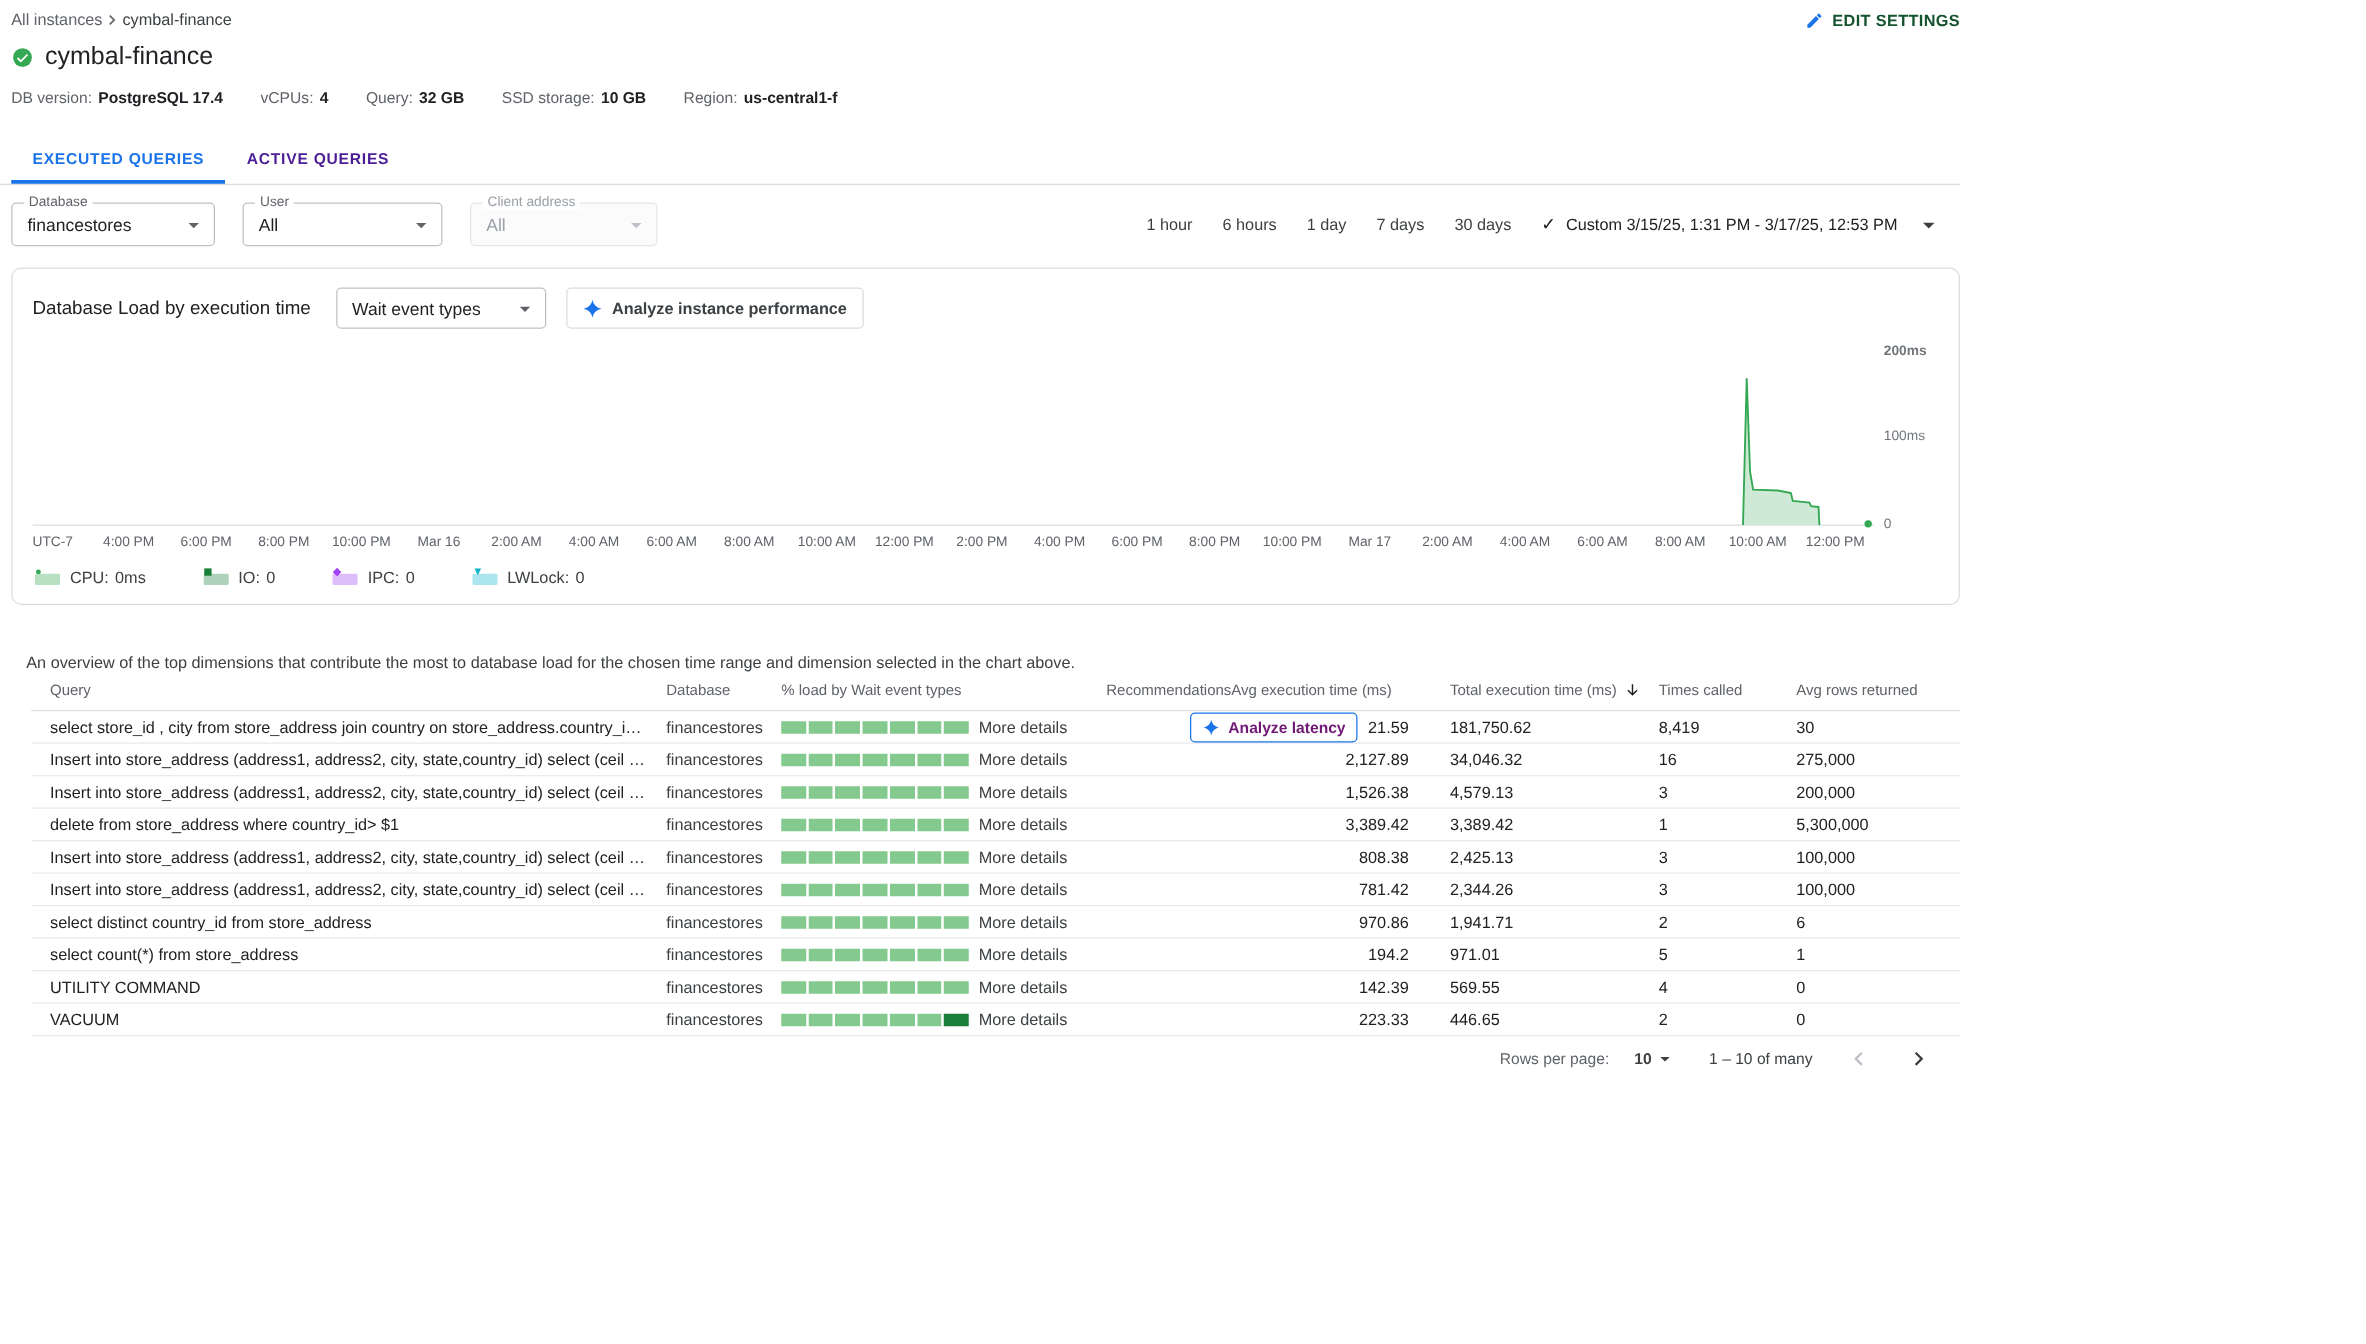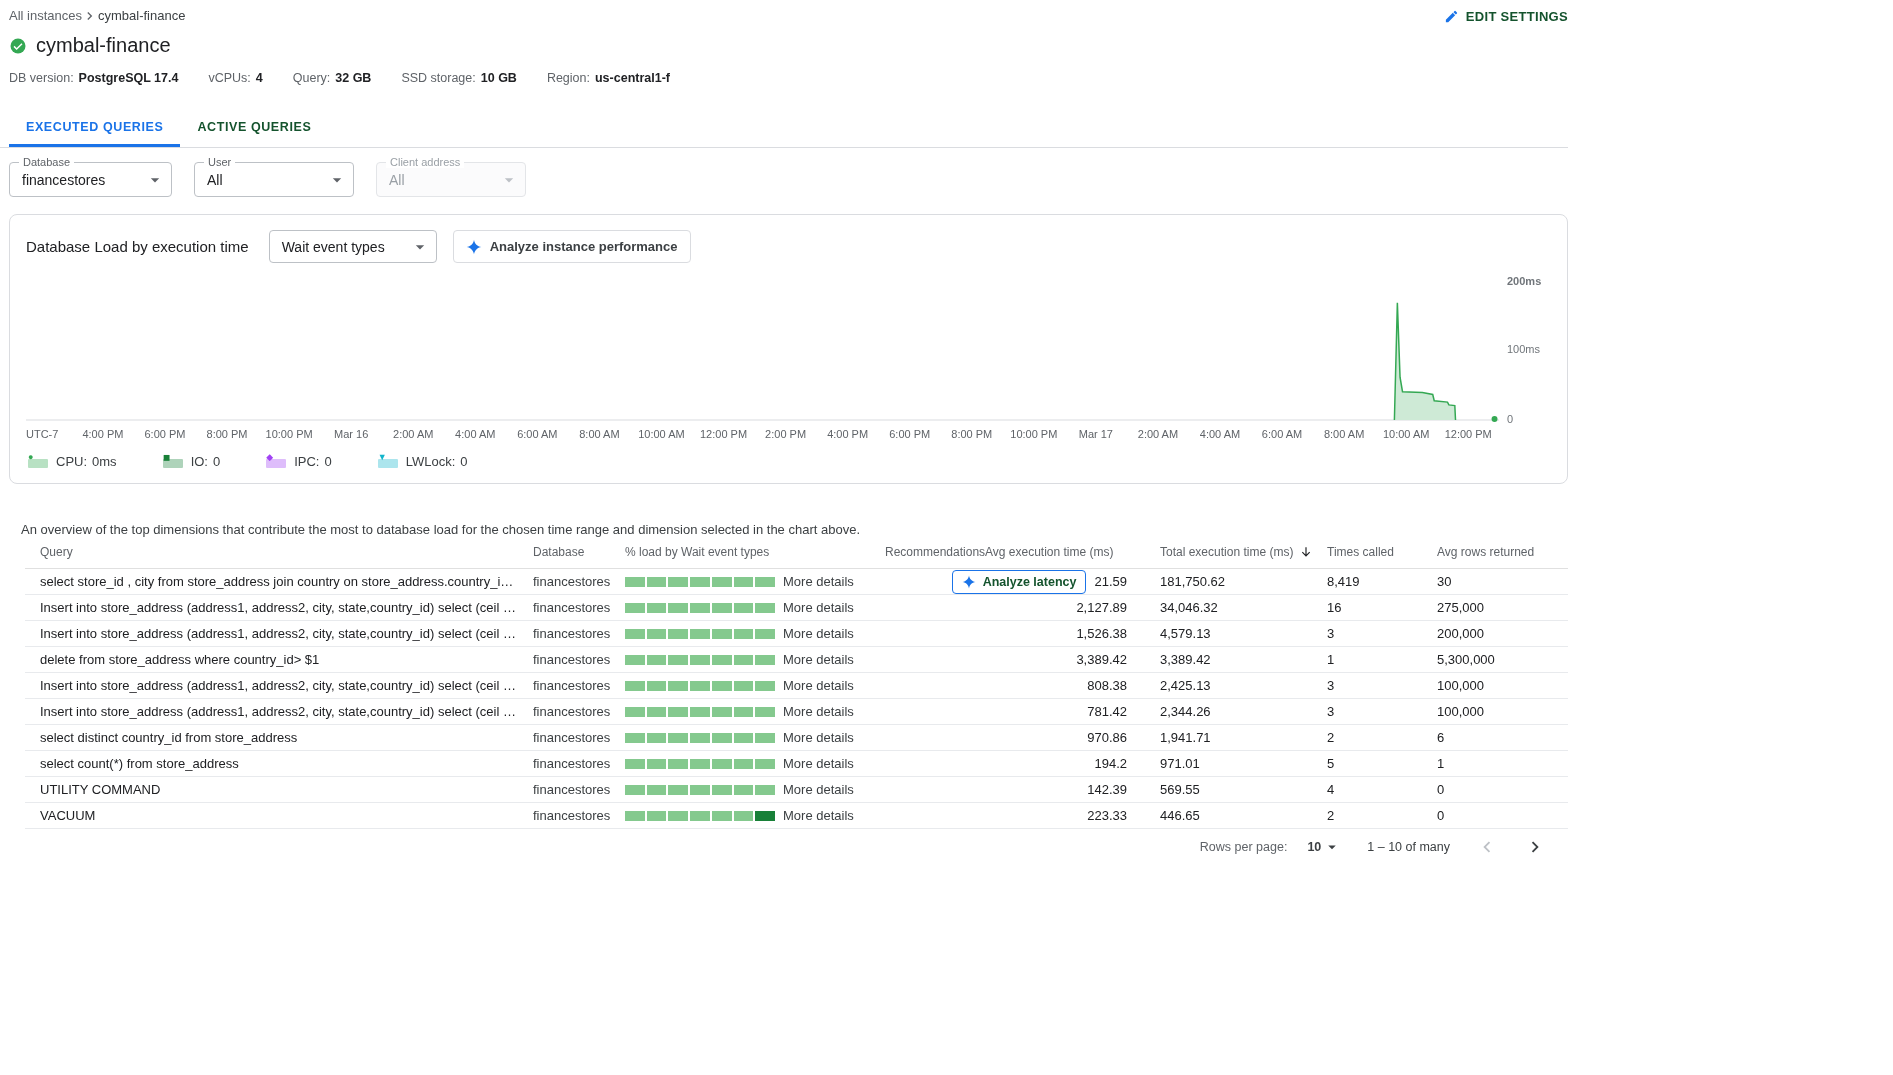--- a/index.html
+++ b/index.html
@@ -27,21 +27,21 @@
   
   .meta-row { display: flex; gap: 30px; margin: 14px 0 0 9px; font-size: 12.5px; }
   .meta-item { display: flex; gap: 5px; }
   .meta-label { color: #5f6368; }
   .meta-value { color: #202124; font-weight: 700; }
 
   
   .main-tabs, .dim-tabs { display: flex; border-bottom: 1px solid #dadce0; margin-top: 22px; padding-left: 9px; }
   .main-tab, .dim-tab {
     padding: 0 17px; height: 40px; display: flex; align-items: center;
-    font-size: 12.5px; font-weight: 700; letter-spacing: .6px; color: #14532d; cursor: pointer;
+    font-size: 12.5px; font-weight: 700; letter-spacing: .6px; color: #4c1d95; cursor: pointer;
   }
   .main-tab.active, .dim-tab.active { color: #1a73e8; box-shadow: inset 0 -3px 0 #1a73e8; }
 
   
   .filter-row { display: flex; align-items: center; gap: 22px; margin: 14px 14px 0 9px; }
   .select-field {
     position: relative; height: 35px; border: 1px solid #bdc1c6; border-radius: 4px;
     display: flex; align-items: center; padding: 0 6px 0 12px; font-size: 14px; cursor: pointer; background: #fff;
   }
   .field-label { position: absolute; top: -7px; left: 9px; background: #fff; padding: 0 4px; font-size: 11px; color: #5f6368; }
@@ -110,21 +110,21 @@
   .td-query { padding-left: 15px; padding-right: 14px; white-space: nowrap; overflow: hidden; text-overflow: ellipsis; cursor: pointer; }
   .td-db { color: #3c4043; }
   .td-load { display: flex; align-items: center; gap: 8px; }
   .load-bar { display: flex; gap: 2px; width: 150px; height: 10px; }
   .load-bar span { flex: 1; }
   .more-details { color: #3c4043; cursor: pointer; white-space: nowrap; }
   .td-avg { display: flex; justify-content: flex-end; align-items: center; gap: 8px; padding-right: 18px; }
   .analyze-latency {
     display: flex; align-items: center; gap: 7px; height: 24px; padding: 0 9px;
     border: 1px solid #1a73e8; border-radius: 4px; background: #fff; font-family: inherit;
-    font-size: 12.5px; font-weight: 700; color: #14532d; cursor: pointer; white-space: nowrap;
+    font-size: 12.5px; font-weight: 700; color: #701a75; cursor: pointer; white-space: nowrap;
   }
   .td-total { padding-left: 15px; }
   .td-times { padding-left: 12px; }
   .td-rows { padding-left: 12px; }
 
   
   .pagination { display: flex; justify-content: flex-end; align-items: center; gap: 26px; margin: 7px 22px 0 0; font-size: 12.5px; color: #3c4043; }
   .rpp-label { color: #5f6368; }
   .rpp-select { display: flex; align-items: center; gap: 2px; cursor: pointer; margin-left: -6px; font-weight: 700; }
   .pg-btn { display: flex; align-items: center; cursor: pointer; }
@@ -210,20 +210,41 @@
         </svg>
     </div>
     <div class="select-field w-client disabled">
       <span class="field-label">Client address</span>
       <span class="field-value">All</span>
       <svg class="caret-svg" width="20" height="20" viewBox="0 0 24 24">
           <path d="M7 10l5 5 5-5z" fill="#bdc1c6"></path>
         </svg>
     </div>
 
+    <div class="time-range">
+      <div class="tr-options">
+
+          <span class="tr-option">1 hour</span>
+
+          <span class="tr-option">6 hours</span>
+
+          <span class="tr-option">1 day</span>
+
+          <span class="tr-option">7 days</span>
+
+          <span class="tr-option">30 days</span>
+        </div>
+      <span class="tr-custom">
+        <span class="tr-check">✓</span>
+        <span>Custom 3/15/25, 1:31 PM - 3/17/25, 12:53 PM</span>
+      </span>
+      <svg class="tr-caret" width="22" height="22" viewBox="0 0 24 24">
+          <path d="M7 10l5 5 5-5z" fill="#3c4043"></path>
+        </svg>
+    </div>
   </div>
 
   <div class="card">
     <div class="card-header">
       <h2>Database Load by execution time</h2>
       <div class="select-field dim-select">
         <span class="field-value">Wait event types</span>
         <svg class="caret-svg" width="20" height="20" viewBox="0 0 24 24">
             <path d="M7 10l5 5 5-5z" fill="#5f6368"></path>
           </svg>

